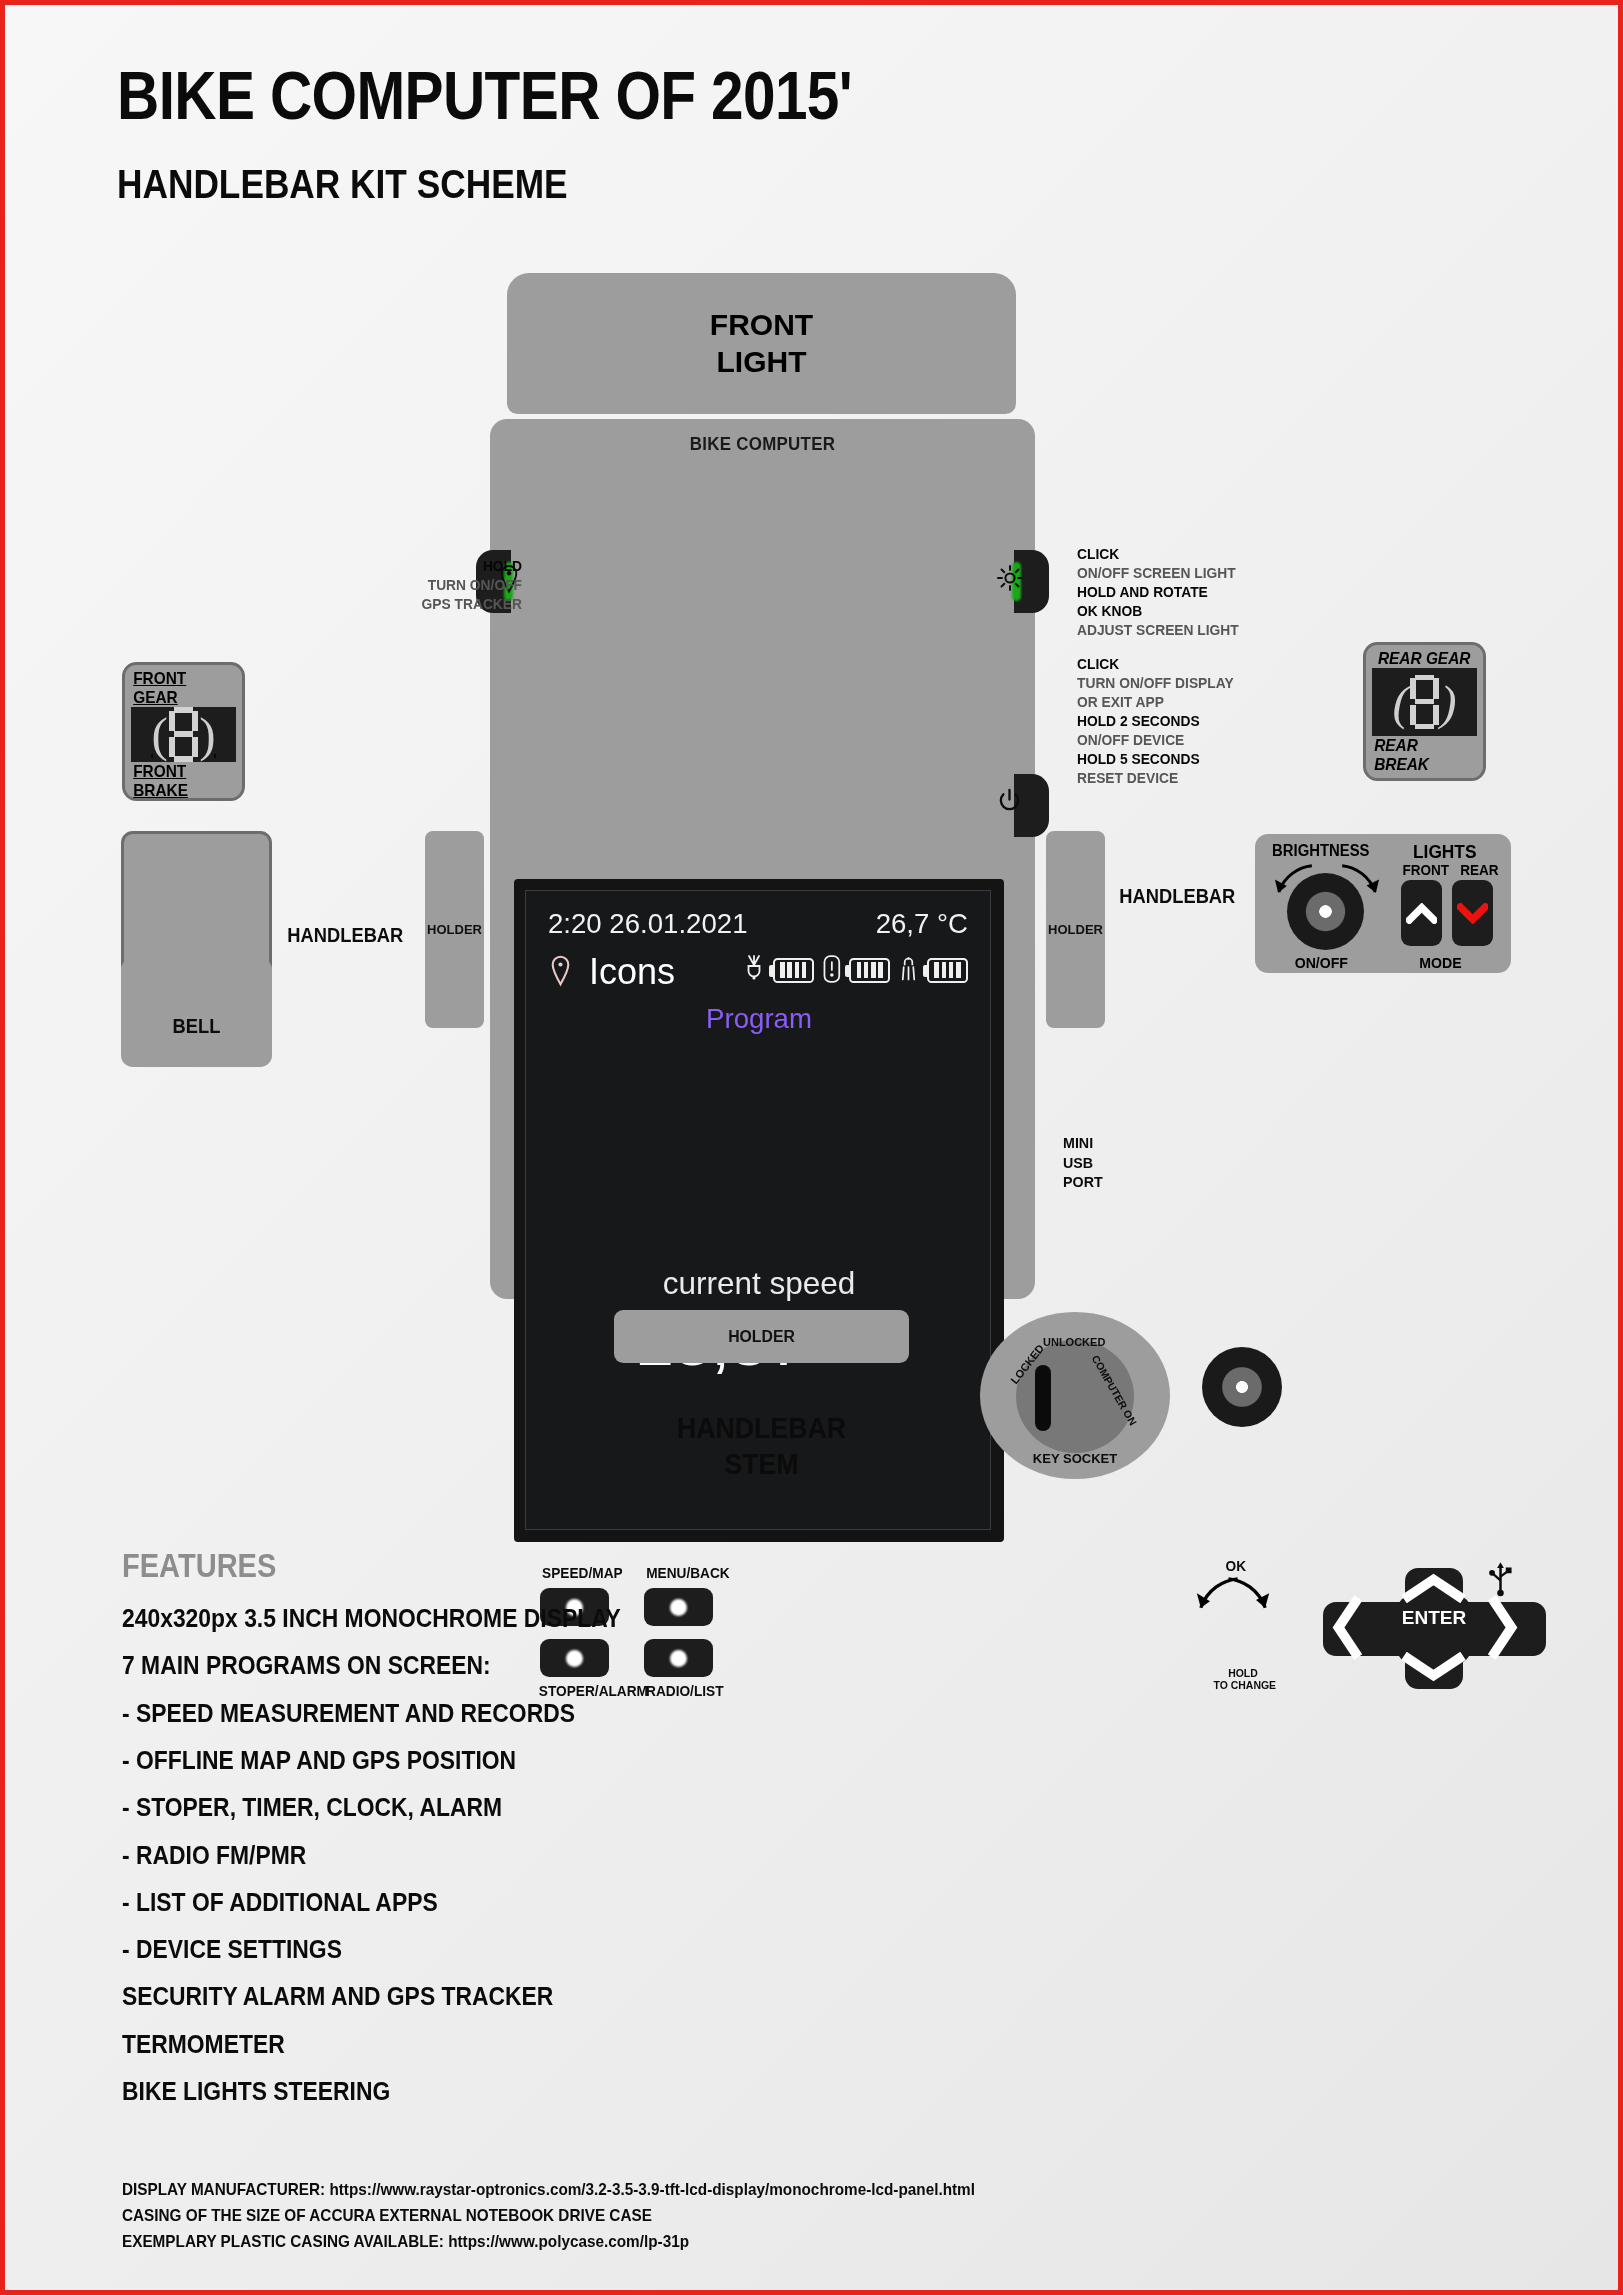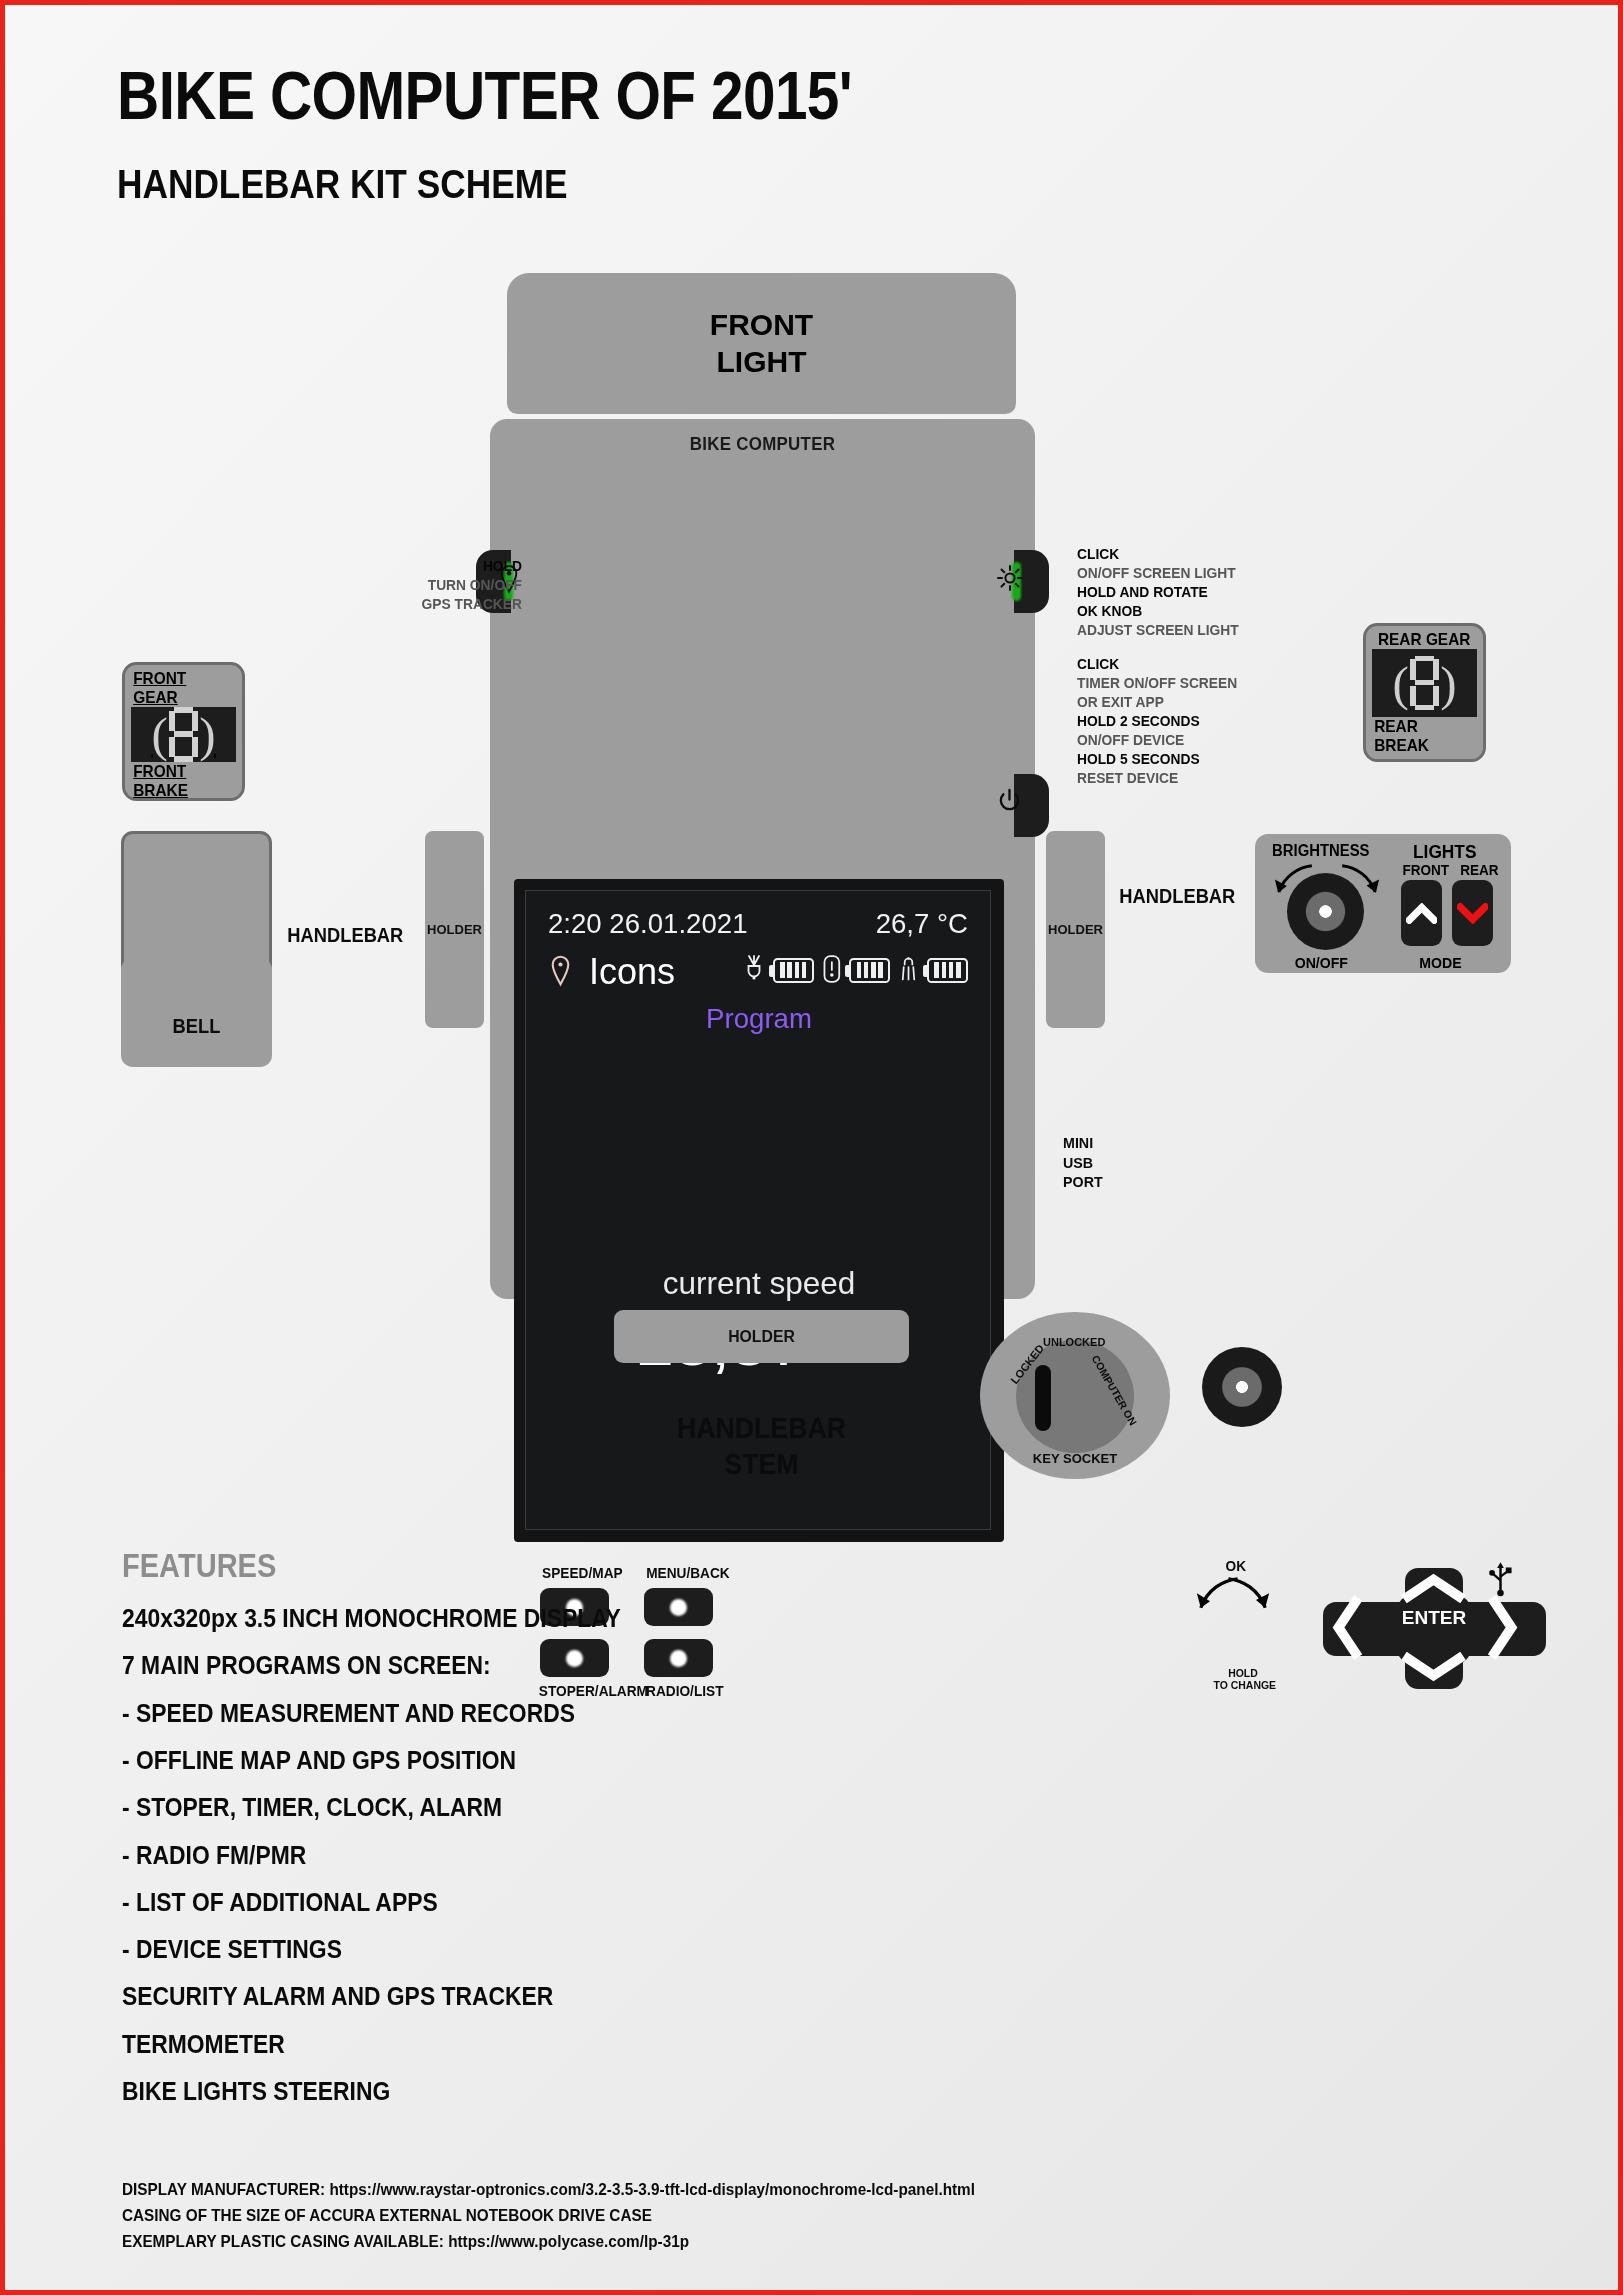--- a/index.html
+++ b/index.html
@@ -399,21 +399,21 @@
   </div>
   <div class="note" style="left:1072px; top:540px;">
     <b>CLICK</b>
     <span>ON/OFF SCREEN LIGHT</span>
     <b>HOLD AND ROTATE</b>
     <b>OK KNOB</b>
     <span>ADJUST SCREEN LIGHT</span>
   </div>
   <div class="note" style="left:1072px; top:650px;">
     <b>CLICK</b>
-    <span>TIMER ON/OFF SCREEN</span>
+    <span>TURN ON/OFF DISPLAY</span>
     <span>OR EXIT APP</span>
     <b>HOLD 2 SECONDS</b>
     <span>ON/OFF DEVICE</span>
     <b>HOLD 5 SECONDS</b>
     <span>RESET DEVICE</span>
   </div>
 
   <div class="gearbox" style="left:117px; top:657px;text-decoration:underline;">
     <div class="gt">FRONT GEAR</div>
     <div class="gear-screen">
@@ -425,21 +425,21 @@
         <i class="v s-f"></i>
           <i class="v s-b"></i>
           <i class="v s-e"></i>
           <i class="v s-c"></i>
       </span>
       <span class="gear-paren">)</span>
     </div>
     <div class="gt">FRONT BRAKE</div>
   </div>
 
-  <div class="gearbox" style="left:1358px; top:618px;">
+  <div class="gearbox" style="left:1358px; top:637px;font-style:italic;">
     <div class="gt">REAR GEAR</div>
     <div class="gear-screen">
       <span class="gear-paren">(</span>
       <span class="seg">
         <i class="h s-a"></i>
           <i class="h s-g"></i>
           <i class="h s-d"></i>
         <i class="v s-f"></i>
           <i class="v s-b"></i>
           <i class="v s-e"></i>

